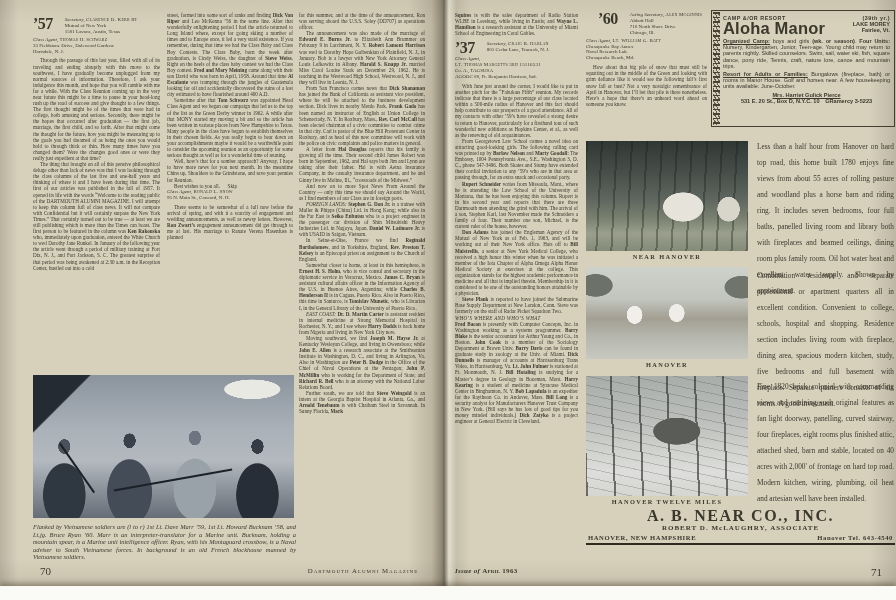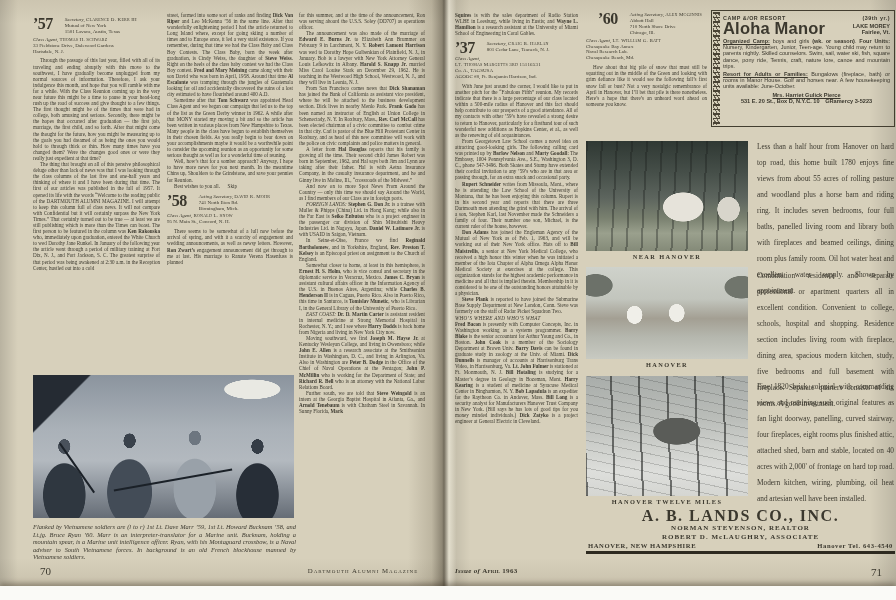--- a/index.html
+++ b/index.html
@@ -62,21 +62,21 @@
   
   .vt-ad{position:absolute;left:711px;top:10px;width:184px;height:117px;
     border:1px solid #433e30;box-sizing:border-box;font-family:"Liberation Sans","DejaVu Sans",sans-serif;}
   .vt-orn{position:absolute;left:1px;top:1px;bottom:1px;width:7px;
     background:repeating-linear-gradient(180deg,#4a4335 0 1.6px,transparent 1.6px 4.6px),
                repeating-linear-gradient(60deg,rgba(74,67,53,.8) 0 1px,transparent 1px 3px);}
   .vt-in{position:absolute;left:11px;right:4px;top:3px;}
   .vt-title{font-size:12.3px;font-weight:bold;letter-spacing:.6px;text-align:center;white-space:nowrap;}
   .vt-row{display:flex;justify-content:space-between;align-items:baseline;font-weight:bold;
     font-size:5.4px;letter-spacing:.5px;margin-top:1px;}
-  .vt-row2{display:flex;justify-content:space-between;align-items:center;margin:0 0 2px 0;}
+  .vt-row2{display:flex;justify-content:space-between;align-items:flex-start;margin:0 0 2px 0;}
   .vt-name{font-size:16.5px;font-weight:bold;letter-spacing:.2px;line-height:15px;}
   .vt-loc{font-size:5.6px;font-weight:bold;text-align:right;line-height:6px;}
   .vt-body{margin:0 0 2px 0;font-size:5.5px;line-height:6.2px;text-align:justify;}
   .vt-contact{font-size:5.6px;font-weight:bold;text-align:center;text-decoration:underline;}
   .vt-contact2{font-size:5.6px;font-weight:bold;text-align:center;}
   .listing{position:absolute;left:757px;width:137px;font-size:7.3px;line-height:16px;text-align:justify;}
   .gile{position:absolute;left:586px;top:508px;width:309px;text-align:center;}
   .gile-name{font-size:16px;font-weight:bold;letter-spacing:1.5px;line-height:16px;}
   .gile-l{font-size:7px;font-weight:bold;letter-spacing:1px;line-height:8.6px;}
   .gile-row{display:flex;justify-content:space-between;font-size:6.6px;font-weight:bold;
@@ -117,28 +117,20 @@
 </div>
 <div class="soldier-cap">Flanked by Vietnamese soldiers are (l to r) 1st Lt. Dave Marr ’59, 1st Lt. Howard Bucknam ’58, and Lt.jg. Bruce Ryan ’60. Marr is an interpreter-translator for a Marine unit. Bucknam, holding a mountain spear, is a Marine unit intelligence officer. Ryan, with his Montaguard crossbow, is a Naval adviser to South Vietnamese forces. In background is an old French blockhouse manned by Vietnamese soldiers.</div>
 <div class="folio" style="left:33px;top:565px;">70</div>
 <div class="footer-left">Dartmouth Alumni Magazine</div>
 
 <div class="col" style="left:167px;top:12px;width:126px;height:360px;">
   <p class="noind">street, formed into some sort of ranks and finding <b>Dick Van Riper</b> and Leo McKenna ’56 in the same line. After that wonderfully enlightening period I had the article returned to Long Island where, except for going skiing a number of times and to Europe once, it led a very staid existence. If you remember, during that time we had the Class Baby and Class Boy Contests. The Class Baby, born the week after graduation, is Cindy Weiss, the daughter of <b>Steve Weiss</b>. Right on the heels of the class baby contest we had the Class Boy contest. <b>Fred and Mary Meining</b> came along with their son David who was born in April, 1958. Around that time <b>Al Escalante</b> was tramping through the jungles of Guatemala looking for oil and accidentally discovered the ruins of a lost city estimated to have flourished around 400 A.D.</p>
   <p>Sometime after that <b>Tom Schwarz</b> was appointed Head Class Agent and we began our campaign that led us to the top of the list as the Green Derby winner in 1962. A while after that MONY started my moving a bit and so the article has been written in various places from New Hampshire to Texas. Many people in the class have begun to establish themselves in their chosen fields. As you really begin to bear down on your accomplishments maybe it would be a worthwhile point to consider the upcoming reunion as an opportunity for some serious thought as well as for a wonderful time of reuning.</p>
   <p>Well, how’s that for a somber approach? Anyway, I hope to have more news for you next month. In the meantime Chins up, Shoulders to the Grindstone, and save your pennies for Reunion.</p>
   <p>Best wishes to you all.  Skip</p>
-  <div class="classhead">
-    <span class="yr">’58</span>
-    <div class="off">
-      <div><i>Acting Secretary,</i> <span class="sc">David R. Mohr</span></div>
-      <div>741 North Eton Rd.</div>
-      <div>Birmingham, Mich.</div>
-    </div>
-  </div>
   <div class="agent">
     <div><i>Class Agent,</i> <span class="sc">Ronald L. Snow</span></div>
     <div>95 N. Main St., Concord, N. H.</div>
   </div>
   <p>There seems to be somewhat of a lull now before the arrival of spring, and with it a scarcity of engagement and wedding announcements, as well as newsy letters. However, <b>Ron Zwart’s</b> engagement announcement did get through to me at last. His marriage to Ranate Verena Hasenfuss is planned</p>
 </div>
 
 <div class="col" style="left:299px;top:12px;width:126px;height:550px;">
   <p class="noind">for this summer, and at the time of the announcement, Ron was serving aboard the U.S.S. Soley (DD707) as operations officer.</p>
   <p>The announcement was also made of the marriage of <b>Edward E. Burns Jr.</b> to Elizabeth Ann Brummer on February 9 in Larchmont, N. Y. <b>Robert Lamont Harrison</b> was wed to Dorothy Hope Gulbenkian of Plainfield, N. J., in January. Bob is a lawyer with New York Attorney General Louis Lefkowitz in Albany. <b>Harold S. Knapp Jr.</b> married Miss Carol Louise Stark on December 29, 1962. He is teaching in the Westwood High School, Westwood, N. J., and they will live in Leonia, N. J.</p>
@@ -225,22 +217,21 @@
     <div class="vt-contact">Mrs. Harriet Gulick Pierce</div>
     <div class="vt-contact2">531 E. 20 St., Box D, N.Y.C. 10  GRamercy 3-5223</div>
   </div>
 </div>
 
 <div class="listing" style="top:139px;">Less than a half hour from Hanover on hard top road, this home built 1780 enjoys fine views from about 55 acres of rolling pasture and woodland plus a horse barn and riding ring. It includes seven bedrooms, four full baths, panelled living room and library both with fireplaces and beamed ceilings, dining room plus family room. Oil hot water heat and excellent water supply. Shown by appointment.</div>
 <div class="listing" style="top:268px;">Combination residence and separate professional or apartment quarters all in excellent condition. Convenient to college, schools, hospital and shopping. Residence section includes living room with fireplace, dining area, spacious modern kitchen, study, five bedrooms and full basement with fireplace. Separate quarters consists of six rooms. A good investment.</div>
 <div class="listing" style="top:379px;">Fine 1820 brick colonial with commanding views and retaining such original features as fan light doorway, panelling, curved stairway, four fireplaces, eight rooms plus finished attic, attached shed, barn and stable, located on 40 acres with 2,000' of frontage on hard top road. Modern kitchen, wiring, plumbing, oil heat and artesian well have been installed.</div>
 
 <div class="gile">
-  <div class="gile-name">A. B. LANDS CO., INC.</div>
-  <div class="gile-l">NORMAN STEVENSON, REALTOR</div>
+  <div class="gile-name">A. B. NEAR CO., INC.</div>
   <div class="gile-l">ROBERT D. McLAUGHRY, ASSOCIATE</div>
   <div class="gile-row">
     <span>HANOVER, NEW HAMPSHIRE</span>
     <span>Hanover Tel. 643-4540</span>
   </div>
   <div class="gile-rule"></div>
 </div>
 <div class="folio" style="left:864px;top:566px;">71</div>
 
 <div class="bottom-strip"></div>

